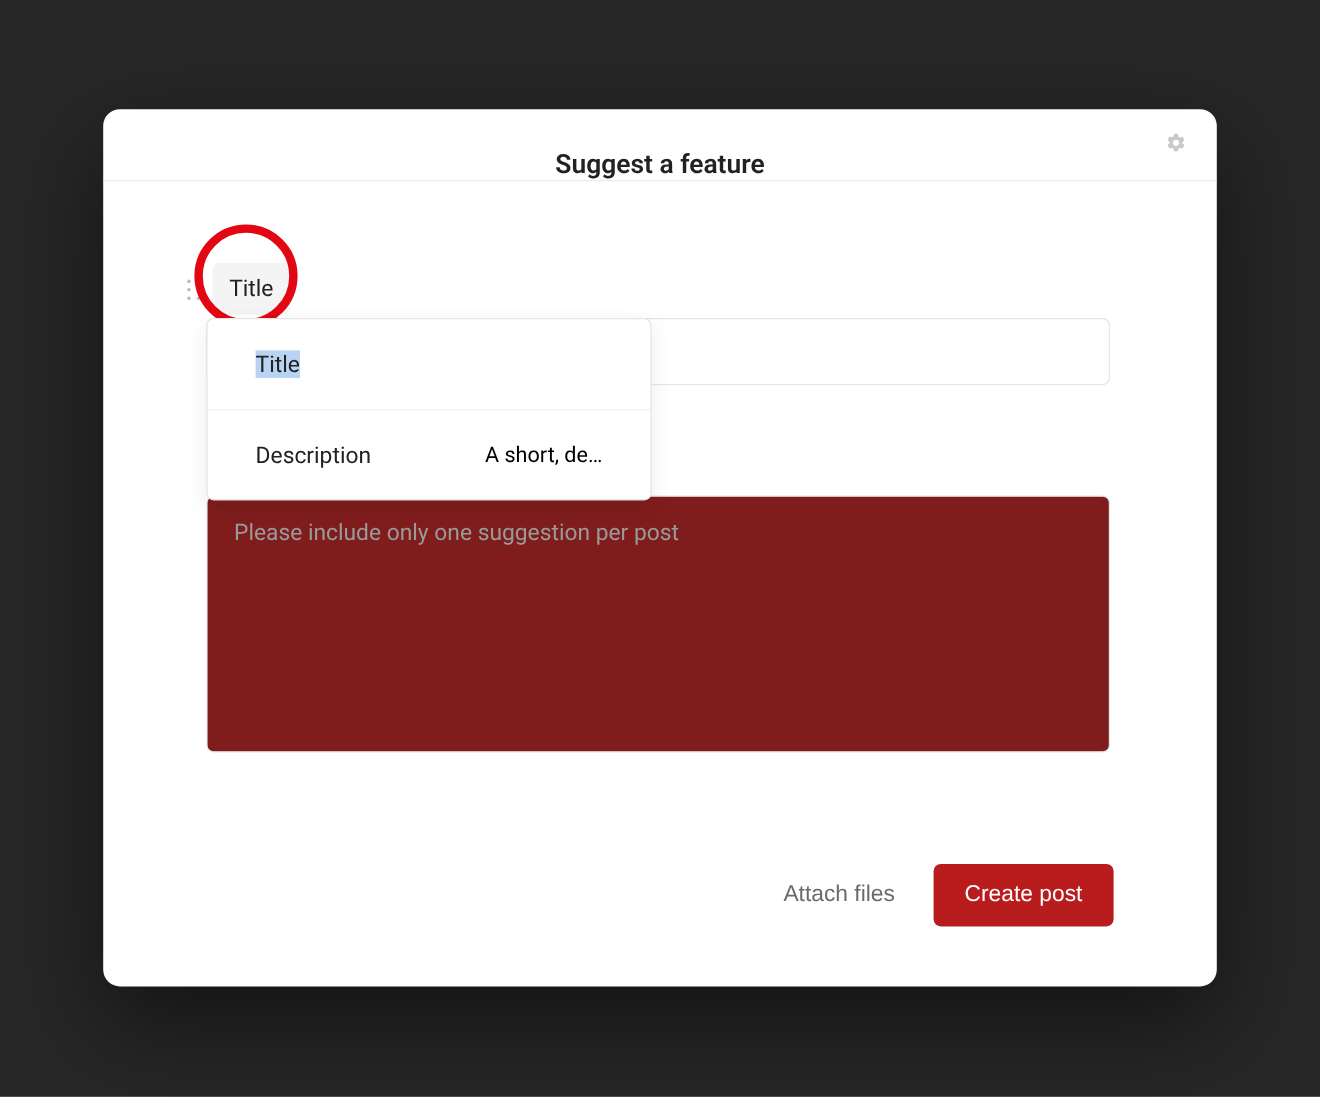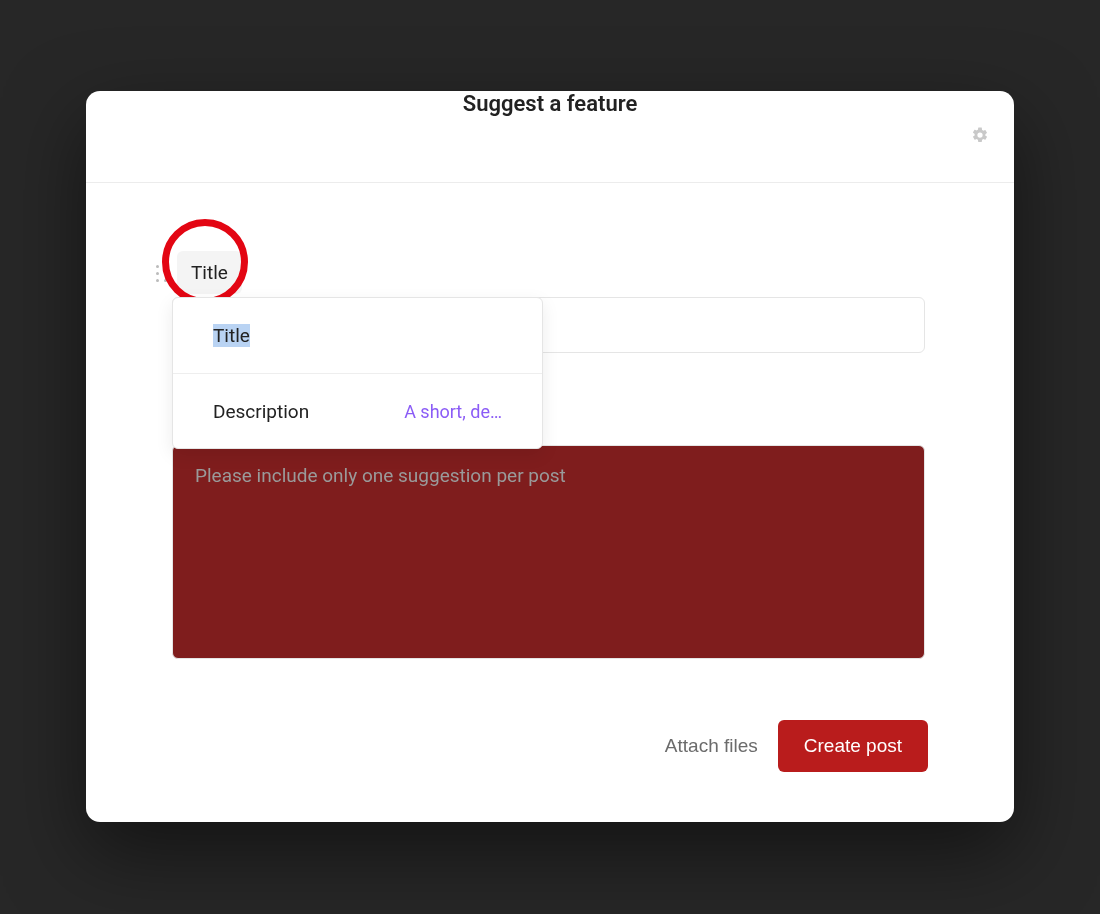--- a/index.html
+++ b/index.html
@@ -14,24 +14,24 @@
     position: absolute;
     left: 86px;
     top: 91px;
     width: 928px;
     height: 731px;
     background: #fff;
     border-radius: 14px;
     box-shadow: 0 30px 80px rgba(0,0,0,0.5);
   }
   .modal-header {
-    height: 92px;
+    height: 60px;
     border-bottom: 1px solid #ececec;
     display: flex;
-    align-items: flex-start;
+    align-items: flex-end;
     justify-content: center;
     position: relative;
   }
   .modal-title {
     font-size: 22px;
     font-weight: 600;
     color: #222;
   }
   .gear-btn {
     position: absolute;
@@ -122,21 +122,21 @@
     padding: 0 40px;
     height: 75px;
     font-size: 19px;
     cursor: pointer;
   }
   .dropdown-row + .dropdown-row { border-top: 1px solid #eee; }
   .dropdown-row .label { color: #222; }
   .dropdown-row .hint {
     margin-left: auto;
     padding-left: 40px;
-    color: #8b5cf6;
+    color: #000000;
     font-size: 18px;
     white-space: nowrap;
     text-align: right;
   }
   .sel {
     background: #b9d3f3;
   }
 
   .desc-box {
     position: absolute;
@@ -154,21 +154,21 @@
     font-family: inherit;
   }
   .desc-box::placeholder { color: #9a9a9a; }
 
   .footer {
     position: absolute;
     right: 86px;
     bottom: 50px;
     display: flex;
     align-items: center;
-    gap: 20px;
+    gap: 32px;
   }
   .attach-link {
     font-size: 19px;
     color: #6b6b6b;
     background: none;
     border: none;
     cursor: pointer;
   }
   .create-btn {
     background: #b91c1c;

